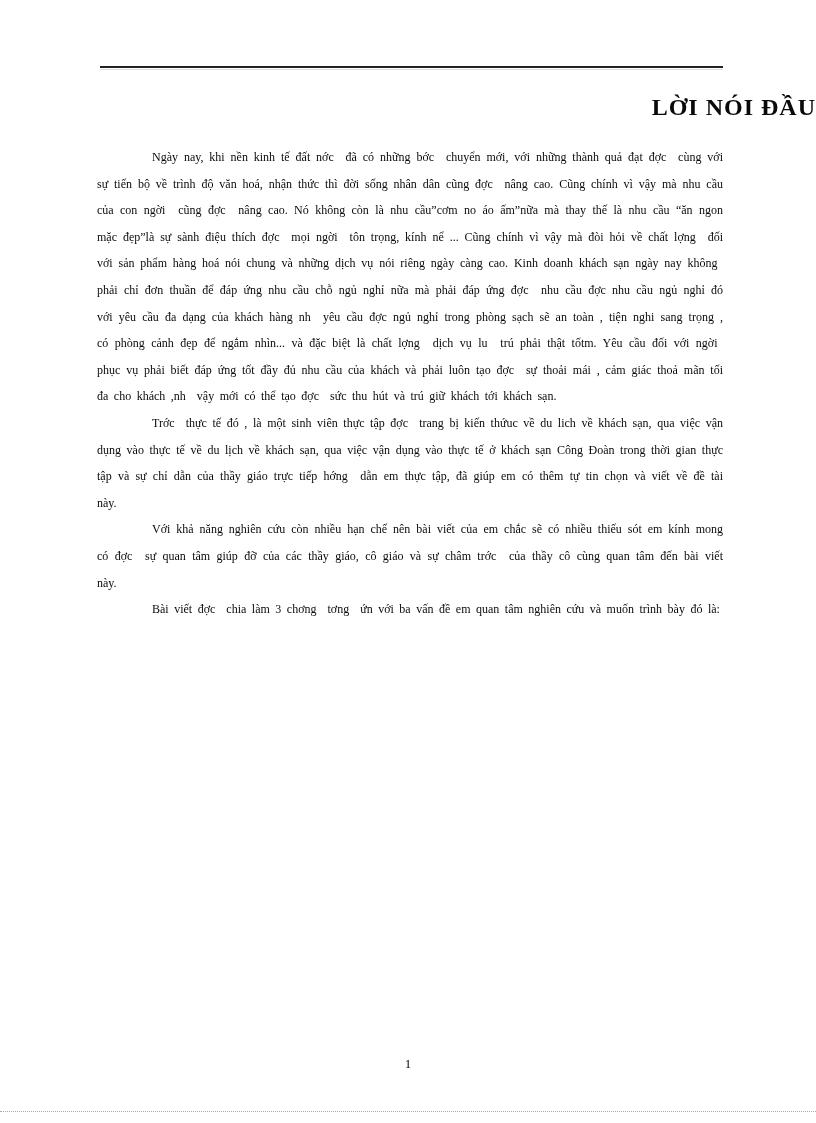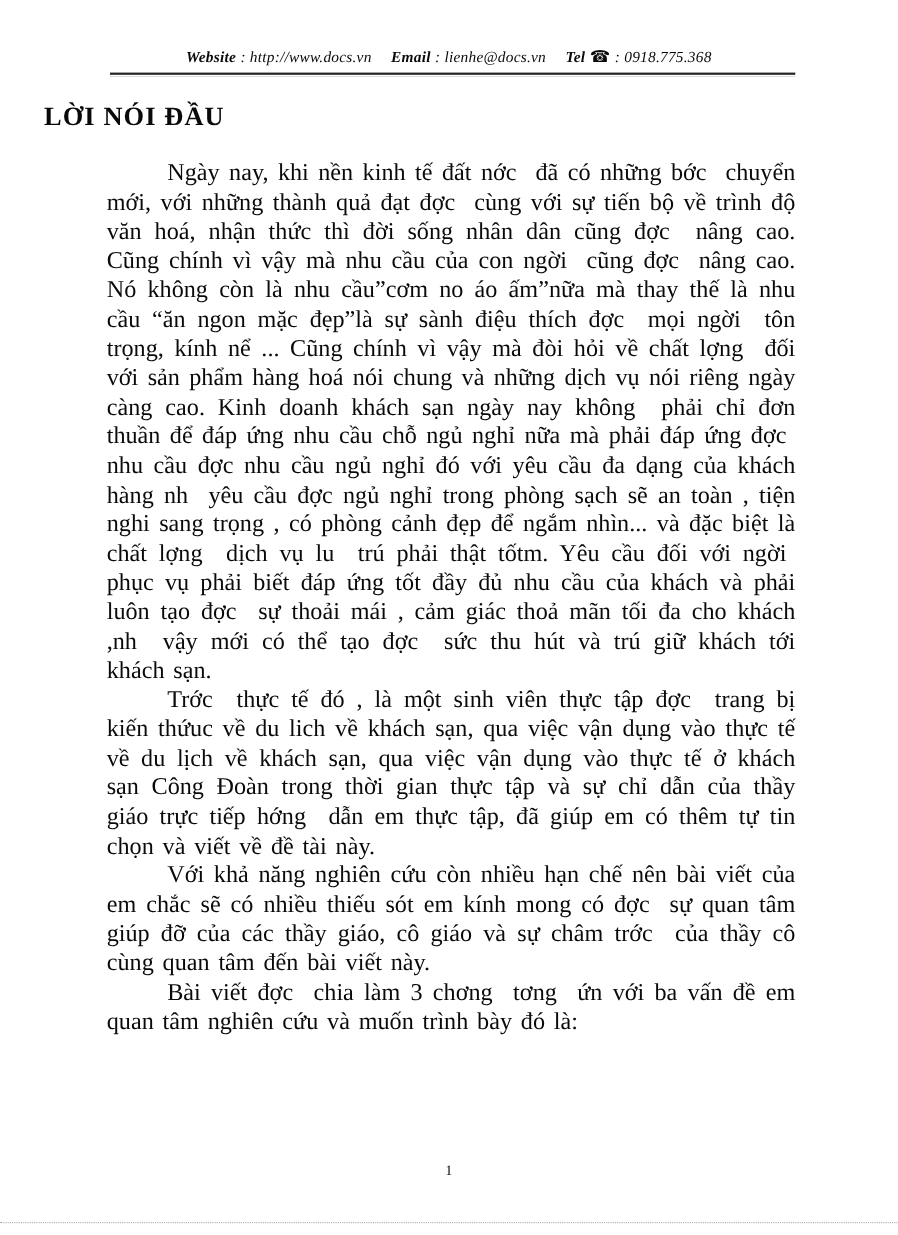--- a/index.html
+++ b/index.html
@@ -51,36 +51,36 @@
     border-bottom: 1px solid #dddddd;
     height: 1px;
   }
   
   .doc-title {
     position: absolute;
     top: 94px;
     left: 0;
     right: 0;
     margin: 0;
-    text-align: left;
+    text-align: right;
     font-size: 24px;
     font-weight: bold;
     letter-spacing: 1px;
     padding-left: 40px;
   }
   
   .content {
     position: absolute;
     top: 144px;
     left: 97px;
     width: 626px;
   }
   .content p {
     margin: 0;
-    font-size: 22px;
+    font-size: 12px;
     line-height: 26.6px;
     text-align: justify;
     text-indent: 55px;
     word-spacing: 2.5px;
   }
   
   .page-number {
     position: absolute;
     top: 1056px;
     left: 0;
@@ -95,25 +95,20 @@
     right: 0;
     border-top: 1px dotted #a8a8ae;
     height: 0;
   }
 </style>
 </head>
 <body>
 
 <div class="page">
 
-  <div class="header">
-    <span class="lbl">Website</span><span class="val">: http://www.docs.vn</span>
-    <span class="lbl">Email</span><span class="val">: lienhe@docs.vn</span>
-    <span class="lbl">Tel</span><span class="phone-glyph">☎</span><span class="val">: 0918.775.368</span>
-  </div>
 
   <div class="header-rule"></div>
 
   <h1 class="doc-title">LỜI NÓI ĐẦU</h1>
 
   <div class="content">
     <p>Ngày nay, khi nền kinh tế đất nớc&nbsp; đã có những bớc&nbsp; chuyển mới, với những thành quả đạt đợc&nbsp; cùng với sự tiến bộ về trình độ văn hoá, nhận thức thì đời sống nhân dân cũng đợc&nbsp; nâng cao. Cũng chính vì vậy mà nhu cầu của con ngời&nbsp; cũng đợc&nbsp; nâng cao. Nó không còn là nhu cầu”cơm no áo ấm”nữa mà thay thế là nhu cầu “ăn ngon mặc đẹp”là sự sành điệu thích đợc&nbsp; mọi ngời&nbsp; tôn trọng, kính nể ... Cũng chính vì vậy mà đòi hỏi về chất lợng&nbsp; đối với sản phẩm hàng hoá nói chung và những dịch vụ nói riêng ngày càng cao. Kinh doanh khách sạn ngày nay không&nbsp; phải chỉ đơn thuần để đáp ứng nhu cầu chỗ ngủ nghỉ nữa mà phải đáp ứng đợc&nbsp; nhu cầu đợc nhu cầu ngủ nghỉ đó với yêu cầu đa dạng của khách hàng nh&nbsp; yêu cầu đợc ngủ nghỉ trong phòng sạch sẽ an toàn , tiện nghi sang trọng , có phòng cảnh đẹp để ngắm nhìn... và đặc biệt là chất lợng&nbsp; dịch vụ lu&nbsp; trú phải thật tốtm. Yêu cầu đối với ngời&nbsp; phục vụ phải biết đáp ứng tốt đầy đủ nhu cầu của khách và phải luôn tạo đợc&nbsp; sự thoải mái , cảm giác thoả mãn tối đa cho khách ,nh&nbsp; vậy mới có thể tạo đợc&nbsp; sức thu hút và trú giữ khách tới khách sạn.</p>
     <p>Trớc&nbsp; thực tế đó , là một sinh viên thực tập đợc&nbsp; trang bị kiến thứuc về du lich về khách sạn, qua việc vận dụng vào thực tế về du lịch về khách sạn, qua việc vận dụng vào thực tế ở khách sạn Công Đoàn trong thời gian thực tập và sự chỉ dẫn của thầy giáo trực tiếp hớng&nbsp; dẫn em thực tập, đã giúp em có thêm tự tin chọn và viết về đề tài này.</p>
     <p>Với khả năng nghiên cứu còn nhiều hạn chế nên bài viết của em chắc sẽ có nhiều thiếu sót em kính mong có đợc&nbsp; sự quan tâm giúp đỡ của các thầy giáo, cô giáo và sự châm trớc&nbsp; của thầy cô cùng quan tâm đến bài viết này.</p>
     <p>Bài viết đợc&nbsp; chia làm 3 chơng&nbsp; tơng&nbsp; ứn với ba vấn đề em quan tâm nghiên cứu và muốn trình bày đó là:</p>

